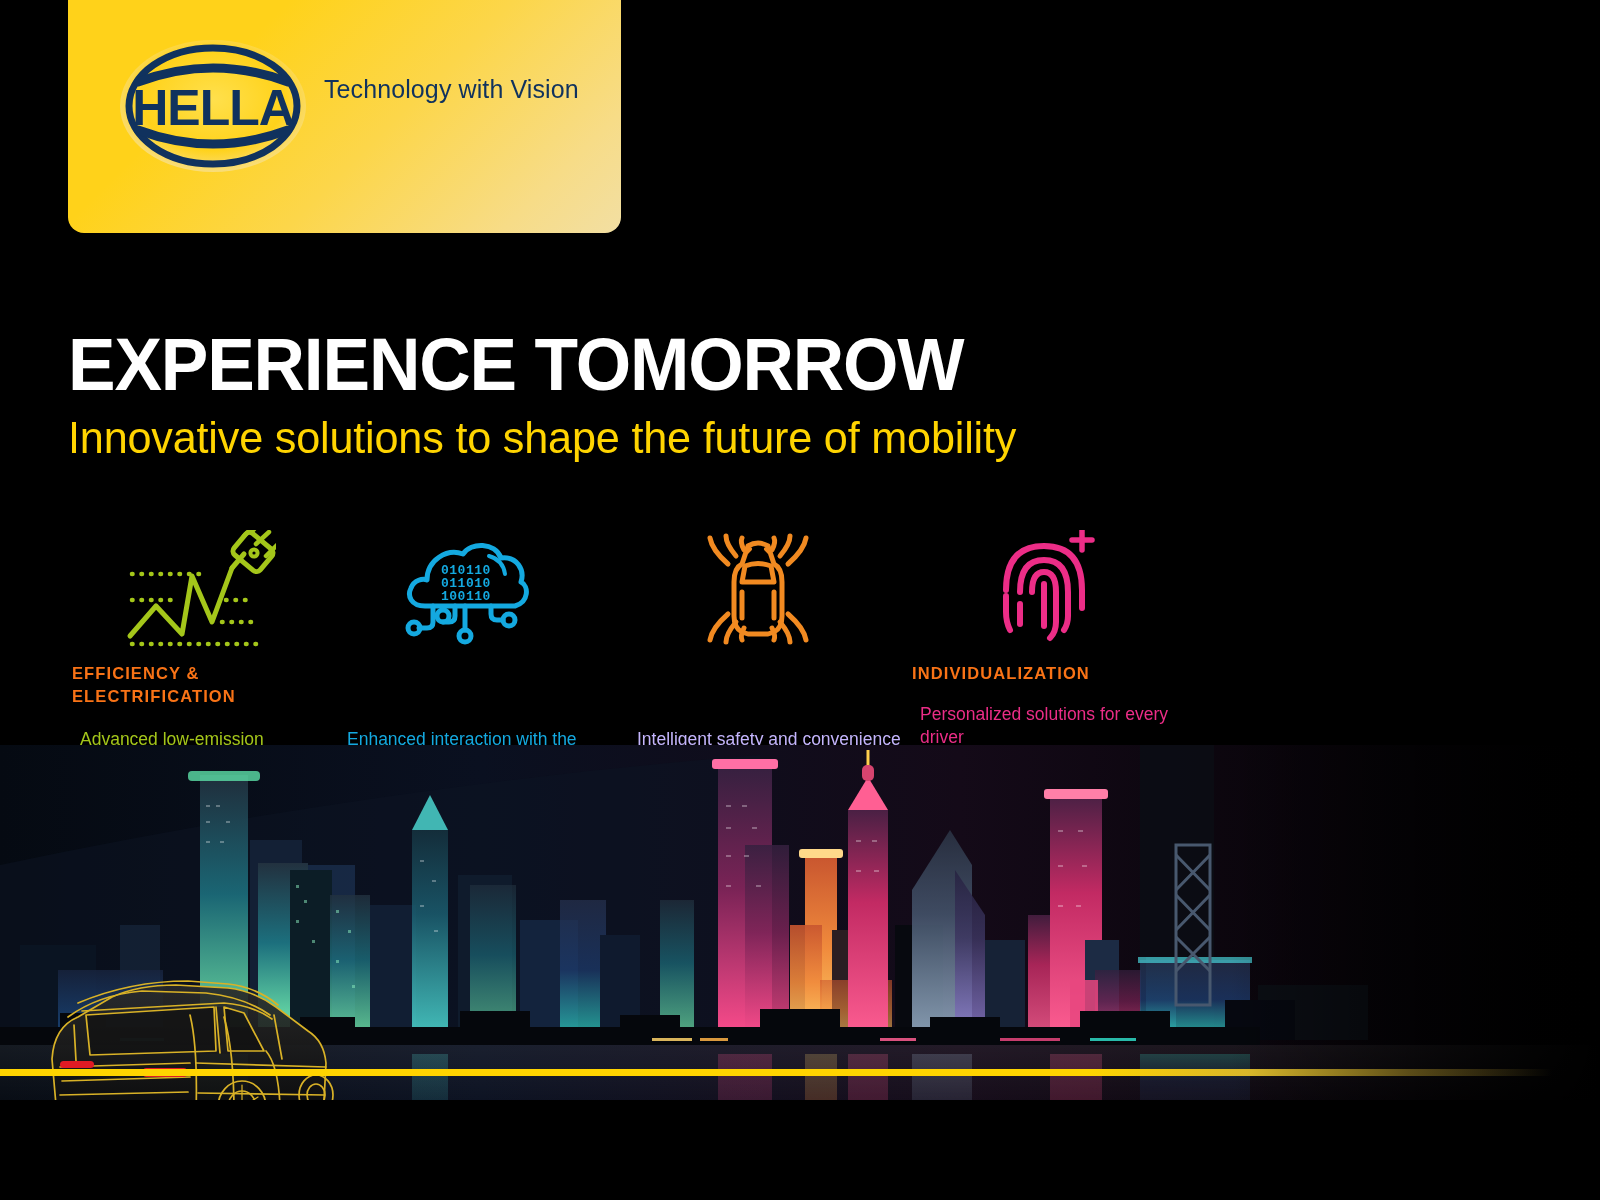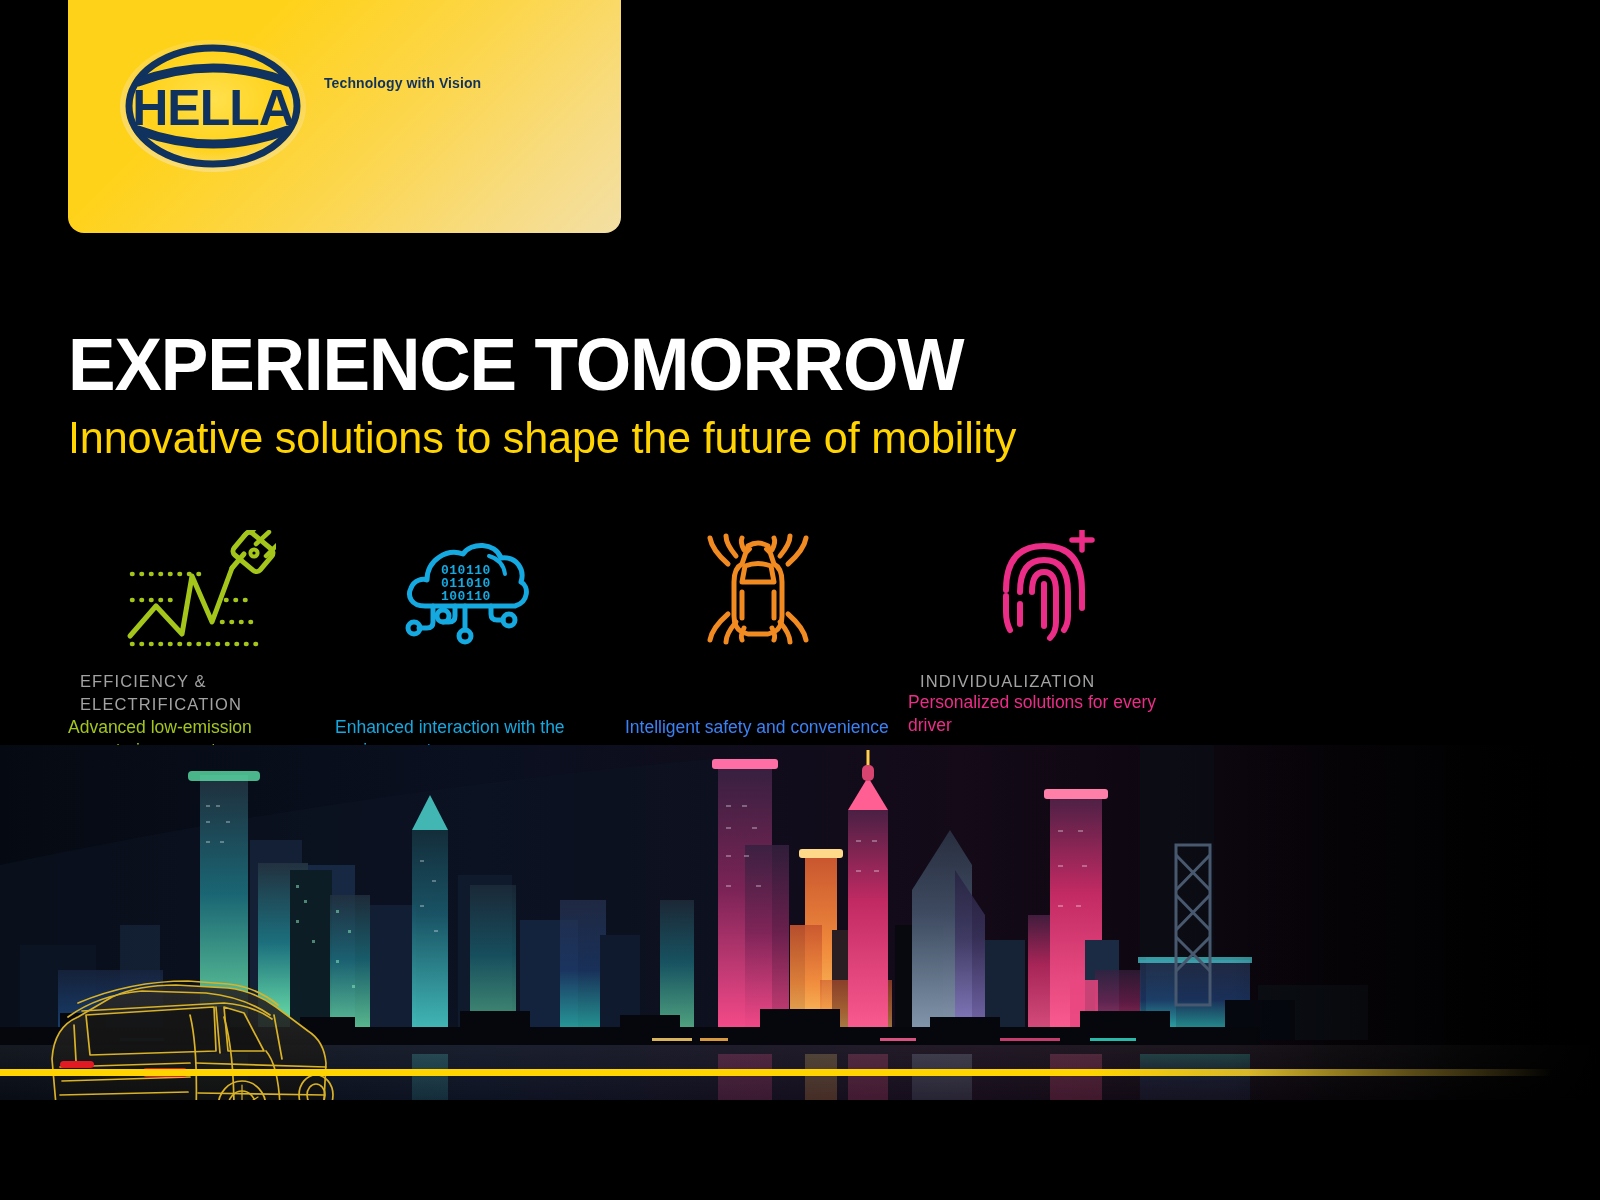--- a/index.html
+++ b/index.html
@@ -5,41 +5,41 @@
   html,body{margin:0;padding:0;background:#000;}
   body{width:1600px;height:1200px;position:relative;overflow:hidden;
        font-family:"Liberation Sans",sans-serif;background:#000;}
 
   
   .logo-panel{position:absolute;left:68px;top:-20px;width:553px;height:253px;
     border-radius:0 0 16px 16px;
     background:linear-gradient(135deg,#ffd21a 0%,#ffd21a 30%,#fcd64a 58%,#f7dc87 85%,#f2dfa3 100%);
     overflow:hidden;}
   .logo-mark{position:absolute;left:50px;top:58px;width:190px;height:136px;}
-  .logo-tag{position:absolute;left:256px;top:95px;font-size:14px;font-weight:bold;
+  .logo-tag{position:absolute;left:256px;top:95px;font-size:25px;font-weight:normal;
     color:#10325e;letter-spacing:.1px;text-align:center;}
 
   
   .headline{position:absolute;left:68px;top:327px;font-size:75px;font-weight:bold;
     color:#ffffff;letter-spacing:-1.2px;line-height:1;
     font-family:"Liberation Sans Narrow","Liberation Sans",sans-serif;
     transform:scaleX(.95);transform-origin:left center;white-space:nowrap;}
   .subhead{position:absolute;left:68px;top:415px;font-size:45px;color:#ffd400;
     letter-spacing:-.2px;line-height:1;white-space:nowrap;
     font-family:"Liberation Sans Narrow","Liberation Sans",sans-serif;
     transform:scaleX(.96);transform-origin:left center;}
 
   
   .features{position:absolute;left:68px;top:530px;width:1180px;height:240px;}
   .feature{position:absolute;top:0;width:265px;}
   .feature .icon-wrap{height:120px;display:block;text-align:center;}
-  .feature h3{margin:12px;font-size:16.5px;font-weight:normal;color:#a3a3a3;
+  .feature h3{margin:4px;font-size:16.5px;font-weight:bold;color:#f97316;
     letter-spacing:1.1px;line-height:1.42;text-transform:uppercase;
     position:absolute;top:128px;left:0;width:100%;}
-  .feature p{margin:0;font-size:17.5px;line-height:1.3;position:absolute;left:0;width:100%;
+  .feature p{margin:12px;font-size:17.5px;line-height:1.3;position:absolute;left:0;width:100%;
     font-family:"Liberation Sans Narrow","Liberation Sans",sans-serif;}
   .feature.two-line p{top:186px;}
   .feature.one-line p{top:161px;}
 
   
   .art{position:absolute;left:0;top:745px;width:1600px;height:370px;overflow:hidden;}
   .yellow-line{position:absolute;left:0;top:1069px;width:1600px;height:7px;
     background:linear-gradient(to right,#ffd400 0%,#ffd400 68%,#d8b72a 78%,#5c4d18 88%,rgba(0,0,0,0) 97%);}
   .car{position:absolute;left:38px;top:955px;width:320px;height:190px;}
   .bottom-fill{position:absolute;left:0;top:1100px;width:1600px;height:100px;background:#000;}
@@ -139,21 +139,21 @@
           <path d="M98 84 Q114 98 116 110 M90 92 Q100 104 100 112 M82 98 Q86 106 84 110"></path>
           <path d="M58 16 Q68 10 78 16 L84 34 Q92 38 92 52 L92 86 Q92 98 84 102
                    L78 104 L58 104 L52 102 Q44 98 44 86 L44 52 Q44 38 52 34 Z"></path>
           <path d="M55 36 Q68 31 81 36 L84 52 L52 52 Z"></path>
           <line x1="52" y1="62" x2="52" y2="88"></line>
           <line x1="84" y1="62" x2="84" y2="88"></line>
           <path d="M57 22 L60 19 M76 19 L79 22" stroke-width="4"></path>
         </g>
       </svg>
     </span>
-    <p style="color:#3b82f6">Intelligent safety and convenience</p>
+    <p style="color:#c4b5fd">Intelligent safety and convenience</p>
   </div>
 
   <div class="feature one-line" style="left:840px;width:290px">
     <span class="icon-wrap">
       <svg width="110" height="118" viewBox="0 0 110 118">
         <g stroke="#ec2d87" fill="none" stroke-width="6" stroke-linecap="round">
           <path d="M8 60 Q8 16 46 16 Q84 16 84 60 L84 78"></path>
           <path d="M22 62 Q22 30 46 30 Q70 30 70 62 L70 86 Q70 94 66 100"></path>
           <path d="M34 62 Q34 42 46 42 Q58 42 58 62 L58 92 Q58 102 52 108"></path>
           <path d="M46 54 L46 96"></path>

